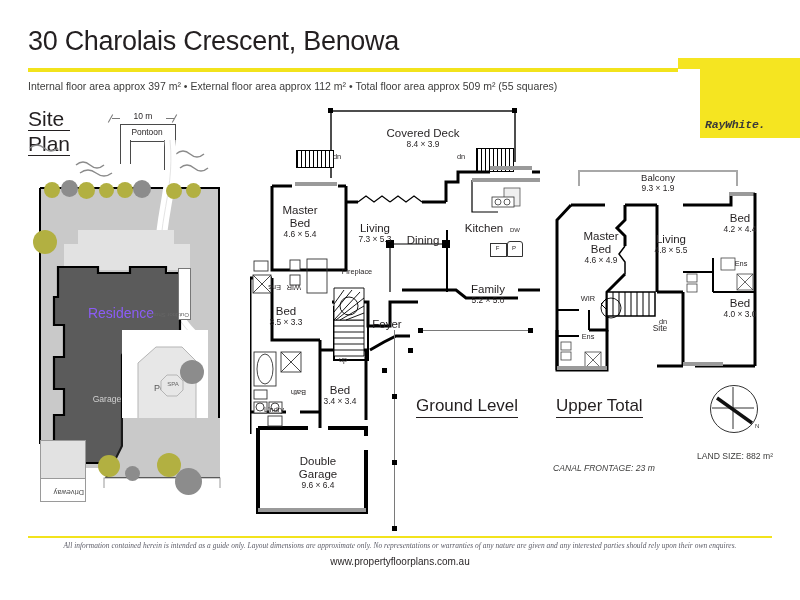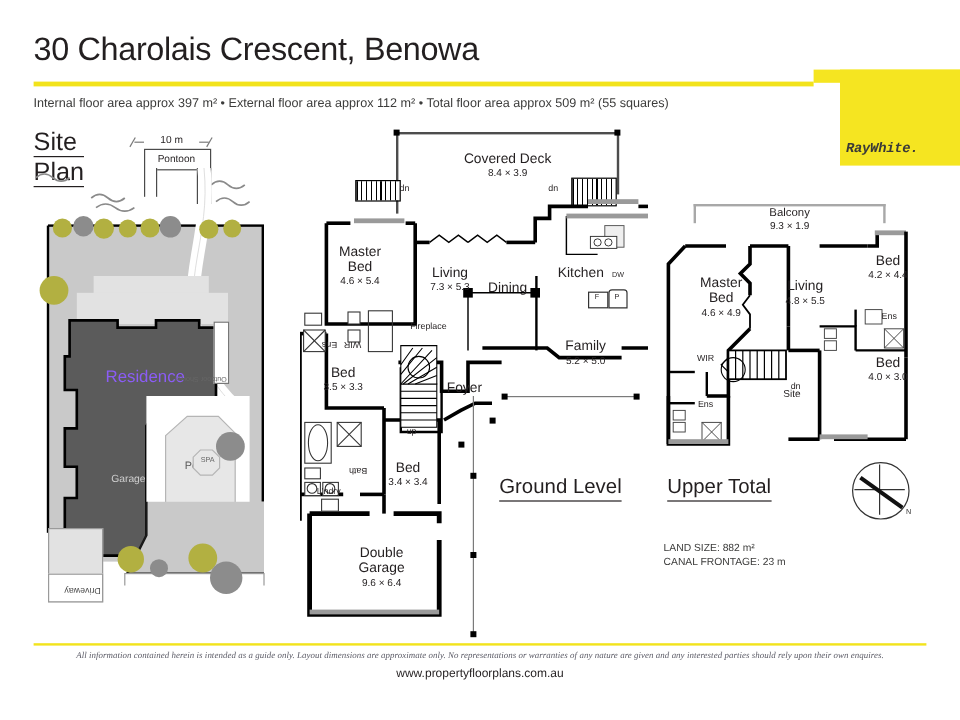--- a/index.html
+++ b/index.html
@@ -468,20 +468,20 @@
   <div class="compass" style="left:710px;top:385px;width:46px;height:46px;"></div>
   <svg style="position:absolute;left:708px;top:383px;width:62px;height:62px;">
     <g stroke="#333" stroke-width="1">
       <line x1="25" y1="4" x2="25" y2="46"></line>
       <line x1="4" y1="25" x2="46" y2="25"></line>
       <line x1="9" y1="15" x2="44" y2="40" stroke="#111" stroke-width="3.4"></line>
     </g>
     <text x="47" y="45" font-size="6" fill="#333" font-family="Liberation Sans, sans-serif">N</text>
   </svg>
 
-  <div class="lbl" style="left:553px;top:452px;width:220px;text-align:left;font-size:8.6px;color:#3c3c3b;">LAND SIZE: 882 m²</div>
-  <div class="lbl" style="left:553px;top:464px;width:220px;text-align:left;font-size:8.6px;color:#3c3c3b;">CANAL FRONTAGE: 23 m</div>
+  <div class="lbl" style="left:553px;top:452px;width:220px;text-align:right;font-size:8.6px;color:#3c3c3b;">LAND SIZE: 882 m²</div>
+  <div class="lbl" style="left:553px;top:464px;width:220px;text-align:left;font-size:8.6px;color:#3c3c3b;font-style:italic;">CANAL FRONTAGE: 23 m</div>
 
   <div class="footer-rule"></div>
   <div class="footer-disc">All information contained herein is intended as a guide only. Layout dimensions are approximate only. No representations or warranties of any nature are given and any interested parties should rely upon their own enquires.</div>
   <div class="footer-url">www.propertyfloorplans.com.au</div>
 
 </div>
 
 </body></html>

